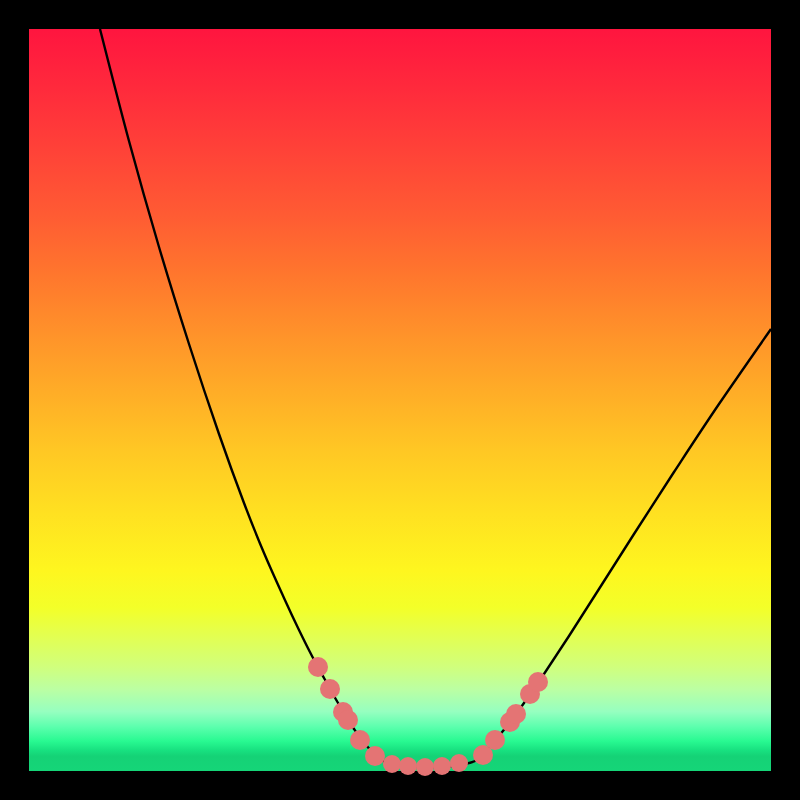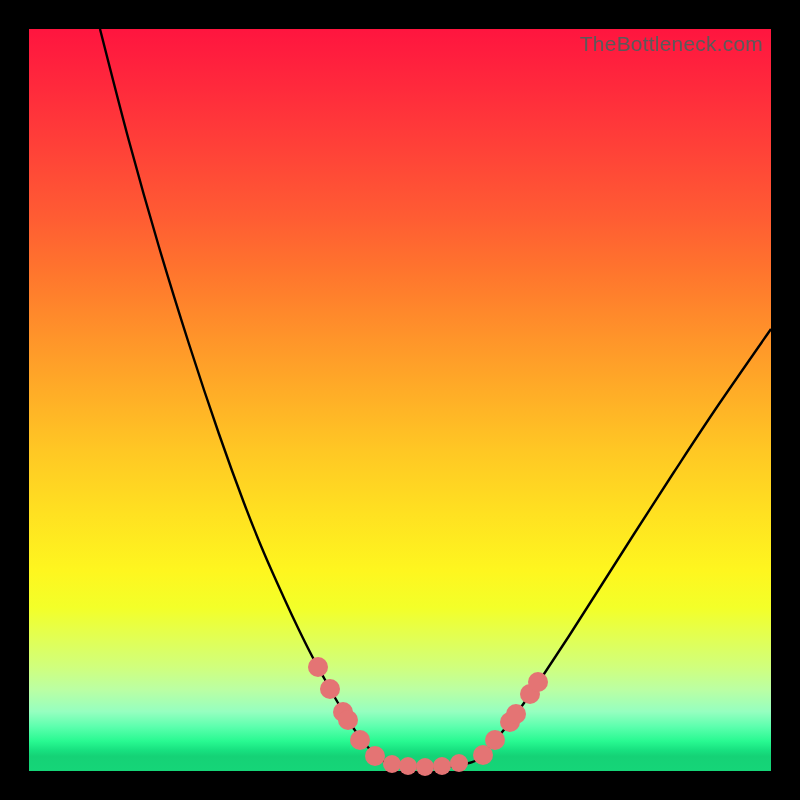--- a/index.html
+++ b/index.html
@@ -67,21 +67,20 @@
   .dot {
     fill: #e47474;
   }
 </style>
 </head>
 <body>
 
 <div class="frame">
   <div class="plot">
 
-    <div class="watermark">TheBottleneck.com</div>
 
     <svg class="curve" viewBox="0 0 742 742" preserveAspectRatio="none">
       <path id="curve-path" fill="none" stroke="#000000" stroke-width="2.4" d="M 71 0 C 75.8 18.7, 90.2 75.7, 100 112 C 109.8 148.3, 120.0 184.2, 130 218 C 140.0 251.8, 150.0 283.8, 160 315 C 170.0 346.2, 180.8 378.5, 190 405 C 199.2 431.5, 207.5 454.2, 215 474 C 222.5 493.8, 228.3 508.2, 235 524 C 241.7 539.8, 249.2 556.2, 255 569 C 260.8 581.8, 265.3 591.3, 270 601 C 274.7 610.7, 278.8 619.0, 283 627 C 287.2 635.0, 291.3 642.3, 295 649 C 298.7 655.7, 301.7 661.2, 305 667 C 308.3 672.8, 311.7 678.5, 315 684 C 318.3 689.5, 321.3 694.7, 325 700 C 328.7 705.3, 332.5 710.8, 337 716 C 341.5 721.2, 346.5 727.7, 352 731 C 357.5 734.3, 363.7 734.8, 370 736 C 376.3 737.2, 383.3 737.7, 390 738 C 396.7 738.3, 403.3 738.3, 410 738 C 416.7 737.7, 423.7 737.2, 430 736 C 436.3 734.8, 442.7 734.3, 448 731 C 453.3 727.7, 457.0 721.7, 462 716 C 467.0 710.3, 472.5 704.0, 478 697 C 483.5 690.0, 488.8 682.7, 495 674 C 501.2 665.3, 507.5 656.2, 515 645 C 522.5 633.8, 530.8 621.2, 540 607 C 549.2 592.8, 559.2 577.0, 570 560 C 580.8 543.0, 592.5 524.5, 605 505 C 617.5 485.5, 630.8 464.7, 645 443 C 659.2 421.3, 673.8 398.8, 690 375 C 706.2 351.2, 733.3 312.5, 742 300"></path>
       <g id="markers">
           <circle cx="289" cy="638" r="10" class="dot" fill="#e47474"></circle>
           <circle cx="301" cy="660" r="10" class="dot" fill="#e47474"></circle>
           <circle cx="314" cy="683" r="10" class="dot" fill="#e47474"></circle>
           <circle cx="319" cy="691" r="10" class="dot" fill="#e47474"></circle>
           <circle cx="331" cy="711" r="10" class="dot" fill="#e47474"></circle>
           <circle cx="346" cy="727" r="10" class="dot" fill="#e47474"></circle>

